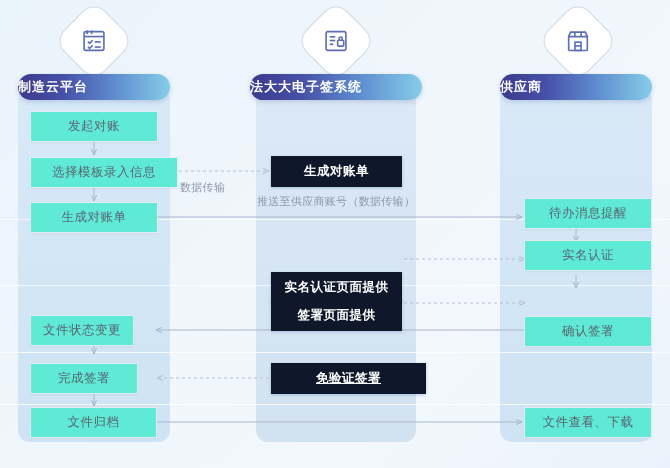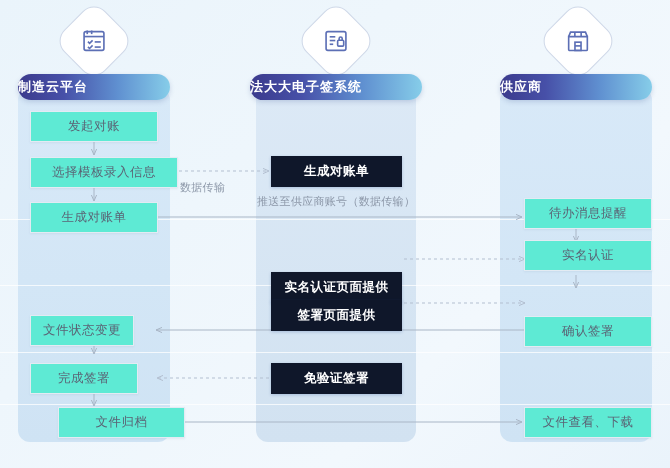--- a/index.html
+++ b/index.html
@@ -261,34 +261,34 @@
   </div>
   <div class="node white" style="left:30px; top:202px; width:128px;">
     <span>生成对账单</span>
   </div>
   <div class="node white" style="left:30px; top:315px; width:104px;">
     <span>文件状态变更</span>
   </div>
   <div class="node white" style="left:30px; top:363px; width:108px;">
     <span>完成签署</span>
   </div>
-  <div class="node white" style="left:30px; top:407px; width:127px;margin-left:28px;">
+  <div class="node white" style="left:30px; top:407px; width:127px;">
     <span>文件归档</span>
   </div>
 
   <div class="node blue" style="left:271px; top:156px; width:131px;">
     <span>生成对账单</span>
   </div>
   <div class="node blue" style="left:271px; top:244px; width:131px;margin-top:28px;">
     <span>实名认证页面提供</span>
   </div>
   <div class="node blue" style="left:271px; top:288px; width:131px;margin-top:12px;">
     <span>签署页面提供</span>
   </div>
-  <div class="node blue" style="left:271px; top:363px; width:131px;">
+  <div class="node blue" style="left:271px; top:363px; width:155px;text-decoration:underline;">
     <span>免验证签署</span>
   </div>
 
   <div class="node white" style="left:524px; top:198px; width:128px;align-items:center;">
     <span>待办消息提醒</span>
   </div>
   <div class="node white" style="left:524px; top:240px; width:128px;">
     <span>实名认证</span>
   </div>
   <div class="node white" style="left:524px; top:288px; width:128px;margin-top:28px;">

